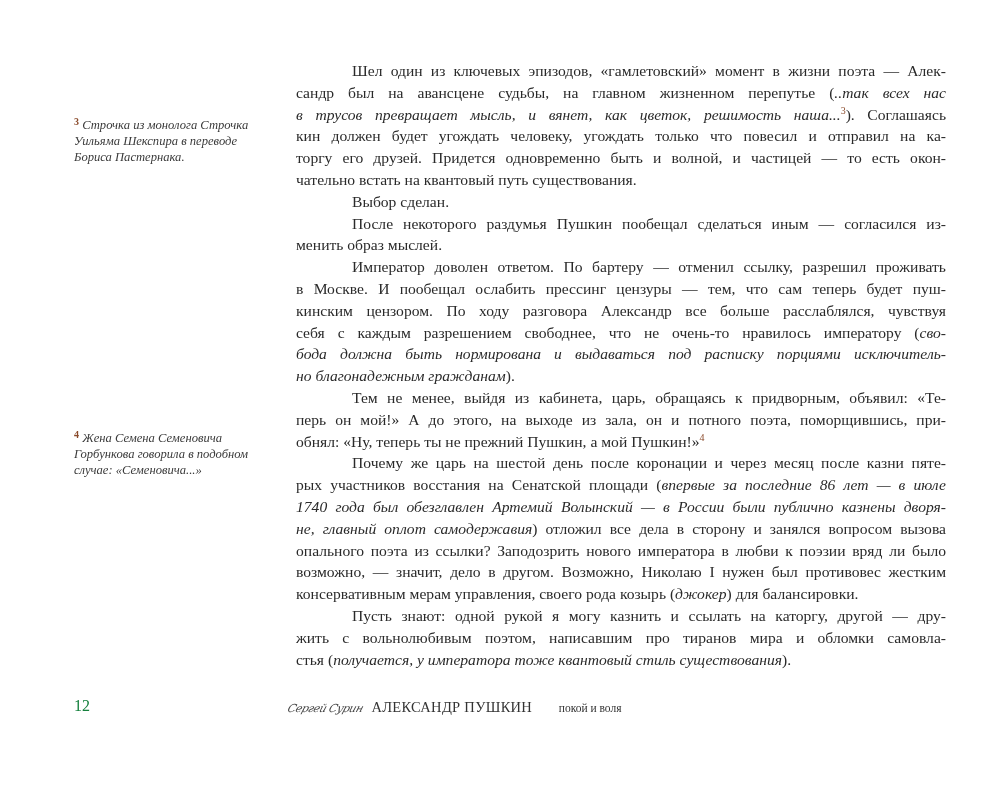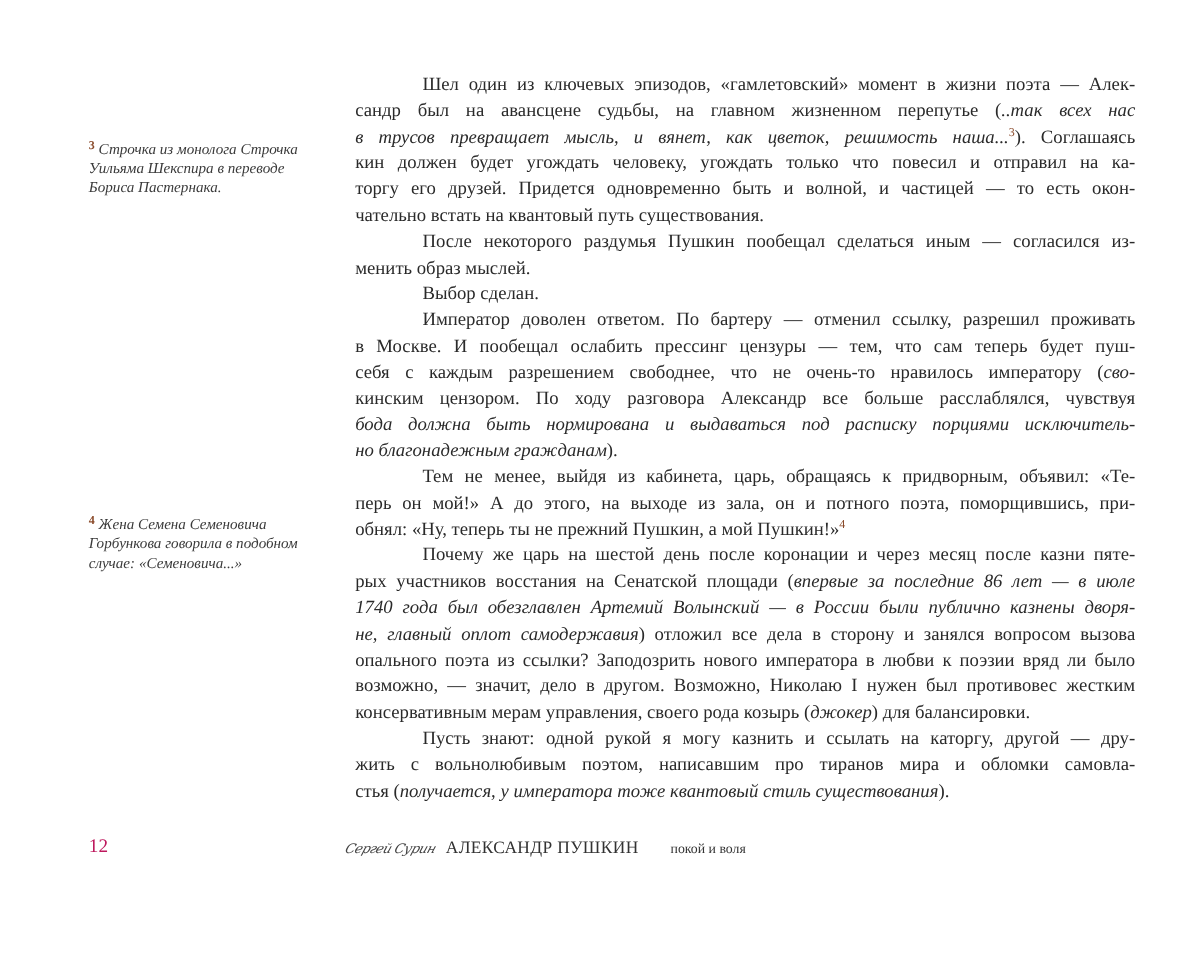--- a/index.html
+++ b/index.html
@@ -18,21 +18,21 @@
   .main-text .line { text-indent: 0; }
   .main-text p { text-indent: 0; }
   i { font-style: italic; }
   sup.fn { color: #8a4a2a; font-size: 10px; vertical-align: 6px; line-height: 0; }
   .notes { position: absolute; left: 74px; width: 200px; font-style: italic;
            font-size: 12.6px; line-height: 16.2px; color: #3a3a3a; }
   .note-3 { top: 114px; }
   .note-4 { top: 427px; }
   .notes .num { font-style: normal; color: #8a4a2a; font-size: 10px; vertical-align: 4px; font-weight: bold; }
   .footer { position: absolute; top: 697px; left: 0; width: 1000px; height: 24px; }
-  .page-number { position: absolute; left: 74px; top: 0; font-size: 16px; color: #be185d; }
+  .page-number { position: absolute; left: 74px; top: 0; font-size: 16px; color: #15803d; }
   .running-head { position: absolute; left: 288px; top: 2px; font-size: 14.5px; color: #333; white-space: nowrap; }
   .running-head .sig { font-family: "DejaVu Serif", serif; font-style: italic; font-size: 11px; color: #444; letter-spacing: -0.5px; margin-right: 5px; display: inline-block; transform: skewX(-18deg); }
   .running-head .title { letter-spacing: 0.3px; }
   .running-head .subtitle { font-size: 11.5px; margin-left: 3px; padding-left: 20px; }
 </style>
 </head>
 <body>
 
 <div class="page">
 
@@ -53,31 +53,31 @@
   <div class="main-text" id="main-text">
       <p>
         <span class="line" style="padding-left: 28px;"><span>Шел один из ключевых эпизодов, «гамлетовский» момент в жизни поэта — Алек-</span></span>
         <span class="line"><span>сандр был на авансцене судьбы, на главном жизненном перепутье (</span><i>..так всех нас</i></span>
         <span class="line"><i>в трусов превращает мысль, и вянет, как цветок, решимость наша...</i><sup class="fn">3</sup><span>). Соглашаясь</span></span>
         <span class="line"><span>кин должен будет угождать человеку, угождать только что повесил и отправил на ка-</span></span>
         <span class="line"><span>торгу его друзей. Придется одновременно быть и волной, и частицей — то есть окон-</span></span>
         <span class="line last"><span>чательно встать на квантовый путь существования.</span></span>
       </p>
       <p>
+        <span class="line last" style="padding-left: 28px;"><span>Выбор сделан.</span></span>
+      </p>
+      <p>
         <span class="line" style="padding-left: 28px;"><span>После некоторого раздумья Пушкин пообещал сделаться иным — согласился из-</span></span>
         <span class="line last"><span>менить образ мыслей.</span></span>
       </p>
       <p>
-        <span class="line last" style="padding-left: 28px;"><span>Выбор сделан.</span></span>
-      </p>
-      <p>
         <span class="line" style="padding-left: 28px;"><span>Император доволен ответом. По бартеру — отменил ссылку, разрешил проживать</span></span>
         <span class="line"><span>в Москве. И пообещал ослабить прессинг цензуры — тем, что сам теперь будет пуш-</span></span>
+        <span class="line"><span>кинским цензором. По ходу разговора Александр все больше расслаблялся, чувствуя</span></span>
         <span class="line"><span>себя с каждым разрешением свободнее, что не очень-то нравилось императору (</span><i>сво-</i></span>
-        <span class="line"><span>кинским цензором. По ходу разговора Александр все больше расслаблялся, чувствуя</span></span>
         <span class="line"><i>бода должна быть нормирована и выдаваться под расписку порциями исключитель-</i></span>
         <span class="line last"><i>но благонадежным гражданам</i><span>).</span></span>
       </p>
       <p>
         <span class="line" style="padding-left: 28px;"><span>Тем не менее, выйдя из кабинета, царь, обращаясь к придворным, объявил: «Те-</span></span>
         <span class="line"><span>перь он мой!» А до этого, на выходе из зала, он и потного поэта, поморщившись, при-</span></span>
         <span class="line last"><span>обнял: «Ну, теперь ты не прежний Пушкин, а мой Пушкин!»</span><sup class="fn">4</sup></span>
       </p>
       <p>
         <span class="line" style="padding-left: 28px;"><span>Почему же царь на шестой день после коронации и через месяц после казни пяте-</span></span>

